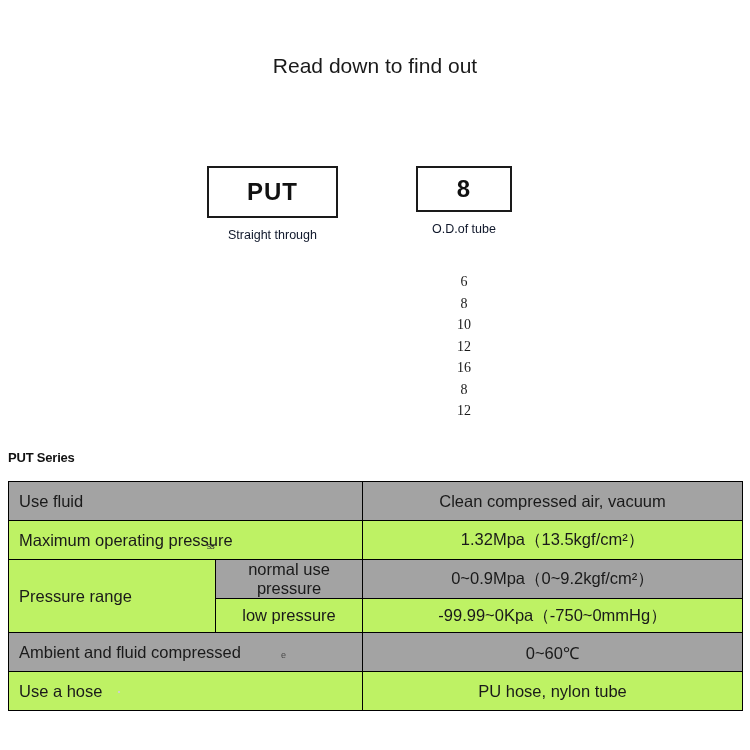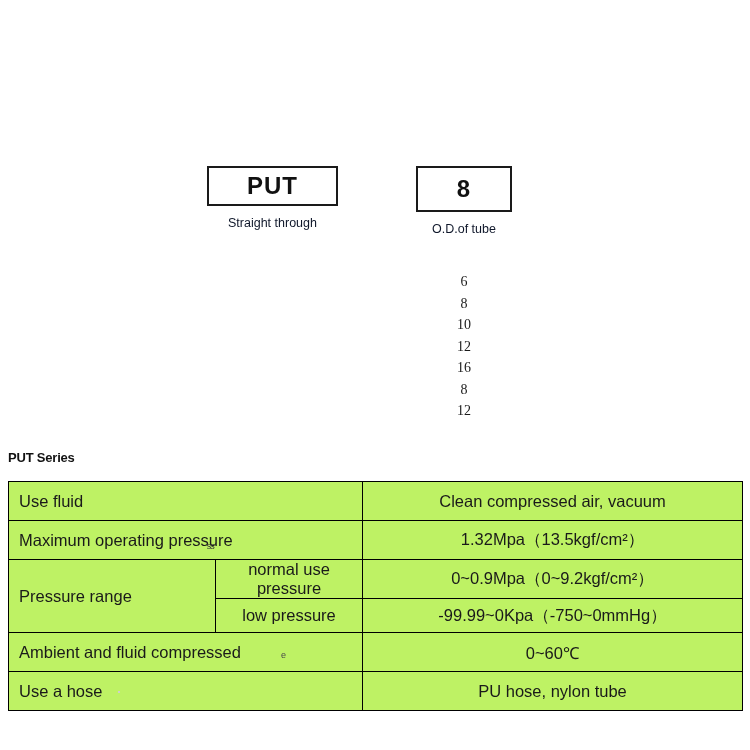--- a/index.html
+++ b/index.html
@@ -60,21 +60,21 @@
     color: #111111;
     box-sizing: border-box;
   }
   .code-caption {
     font-size: 12.5px;
     color: #0f172a;
     margin-top: 10px;
     line-height: 14px;
   }
   #group-series { left: 207px; top: 0; width: 131px; }
-  #group-series .code-box { width: 131px; height: 40px; }
+  #group-series .code-box { width: 131px; height: 52px; }
   #group-od { left: 416px; top: 0; width: 96px; }
   #group-od .code-box { width: 96px; height: 46px; }
 
   
   #od-options {
     position: absolute;
     left: 416px;
     top: 271px;
     width: 96px;
     text-align: center;
@@ -104,21 +104,21 @@
     border-collapse: collapse;
     table-layout: fixed;
   }
   #spec-table td {
     border: 1px solid #000000;
     padding: 0 10px;
     vertical-align: middle;
     font-size: 16.5px;
     color: #1a1a1a;
   }
-  .shaded { background: #bef264; }
+  .shaded { background: #a3a3a3; }
   .plain  { background: #bef264; }
   .label-cell {
     text-align: left;
     height: 38px;
   }
   .value-cell {
     text-align: center;
   }
   .value-small {
     font-size: 14.5px;
@@ -152,20 +152,21 @@
     height: 2px;
     background: #cfcfcf;
     margin-left: 16px;
     vertical-align: middle;
   }
 </style>
 </head>
 <body>
 
 <div id="header">
+  <div id="subtitle">Read down to find out</div>
 </div>
 
 <div id="code-boxes">
 
   <div class="code-group" id="group-series">
     <div class="code-box">PUT</div>
     <div class="code-caption">Straight through</div>
   </div>
 
   <div class="code-group" id="group-od">

